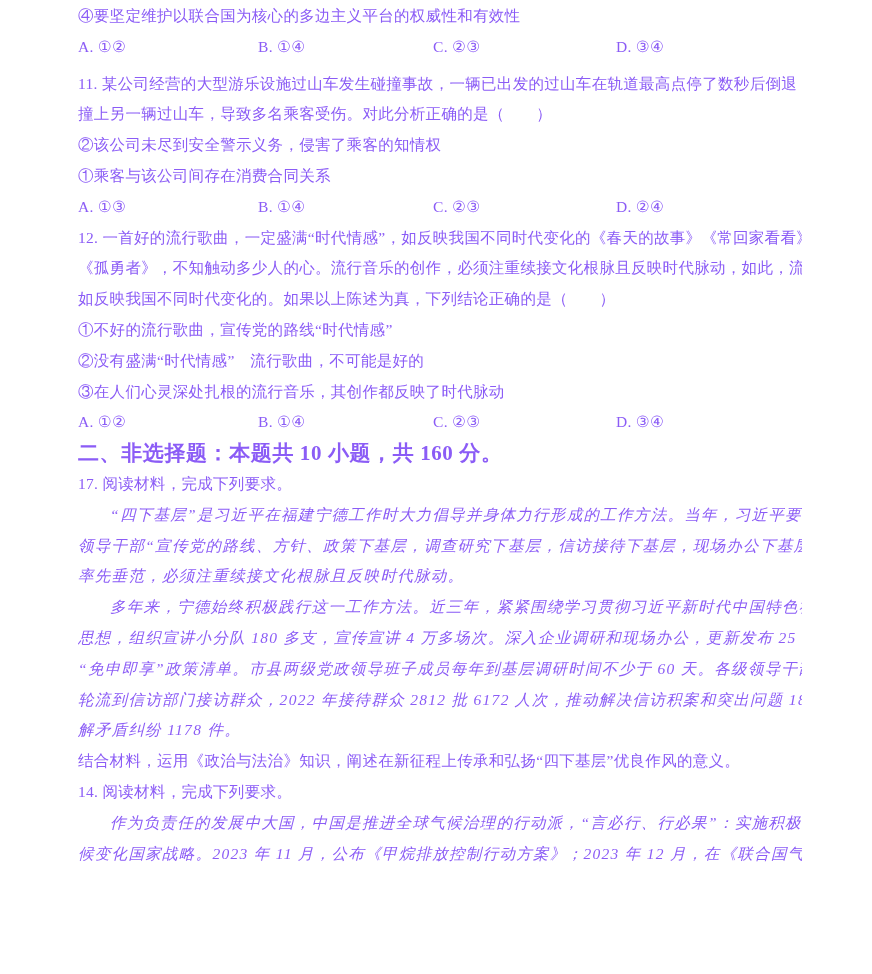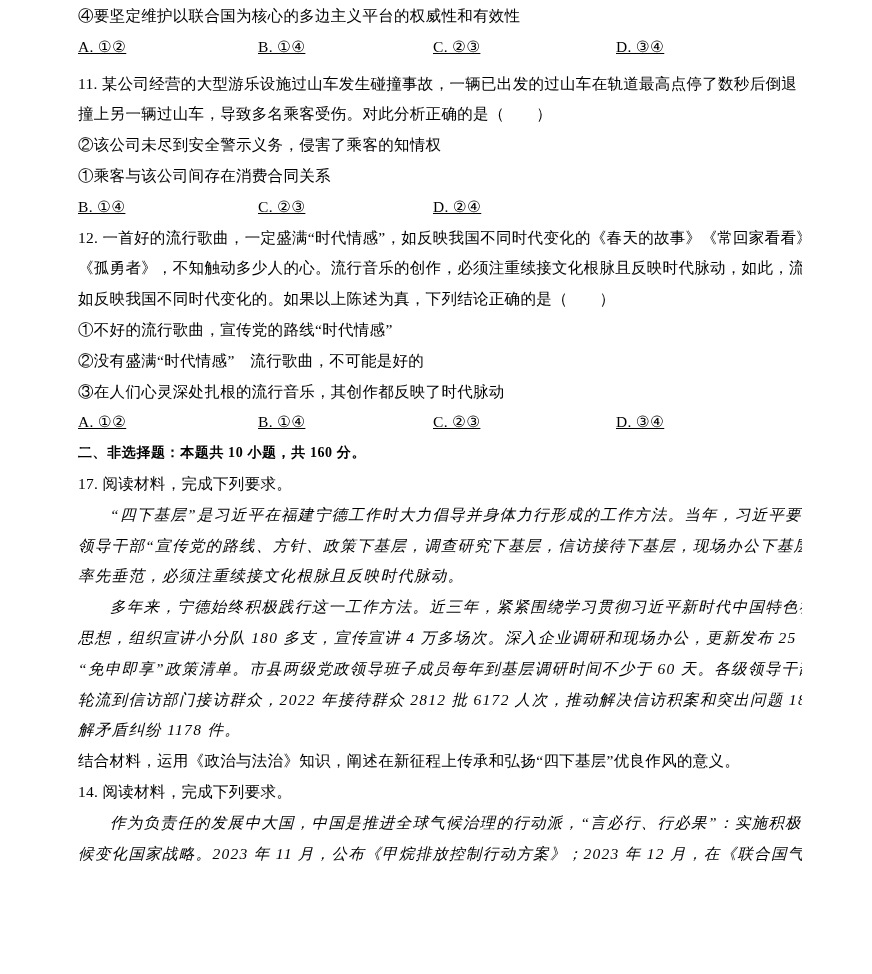--- a/index.html
+++ b/index.html
@@ -10,42 +10,41 @@
   .page {
     position: relative;
     box-sizing: border-box;
     width: 872px;
     height: 974px;
     background: #ffffff;
     padding: 1px 70px 6px 78px;
     overflow: hidden;
     font-family: "Liberation Serif", "DejaVu Serif", serif;
     font-size: 15.5px;
-    color: #000000;
+    color: #8b5cf6;
   }
   .ln {
     line-height: 30.8px;
     letter-spacing: 0.3px;
     white-space: pre;
     overflow: hidden;
   }
   .mt {
     margin-top: 6px;
   }
   .opts {
     display: grid;
     grid-template-columns: 180px 175px 183px auto;
   }
   .opts span {
     white-space: pre;
-    text-decoration: underline;
   }
   .bold {
     font-weight: 700;
-    font-size: 14px;
+    font-size: 21px;
     letter-spacing: 0.6px;
   }
   .kai {
     font-style: italic;
     letter-spacing: 1.3px;
   }
   .indent {
     text-indent: 32px;
   }
 </style>
@@ -62,20 +61,21 @@
     <span>C. ②③</span>
     <span>D. ③④</span>
   </div>
 
   <div class="ln mt">11. 某公司经营的大型游乐设施过山车发生碰撞事故，一辆已出发的过山车在轨道最高点停了数秒后倒退，</div>
   <div class="ln">撞上另一辆过山车，导致多名乘客受伤。对此分析正确的是（　　）</div>
   <div class="ln">②该公司未尽到安全警示义务，侵害了乘客的知情权</div>
   <div class="ln">①乘客与该公司间存在消费合同关系</div>
 
   <div class="ln opts">
+    <span>A. ①③</span>
     <span>B. ①④</span>
     <span>C. ②③</span>
     <span>D. ②④</span>
   </div>
 
   <div class="ln">12. 一首好的流行歌曲，一定盛满“时代情感”，如反映我国不同时代变化的《春天的故事》《常回家看看》</div>
   <div class="ln">《孤勇者》，不知触动多少人的心。流行音乐的创作，必须注重续接文化根脉且反映时代脉动，如此，流行</div>
   <div class="ln">如反映我国不同时代变化的。如果以上陈述为真，下列结论正确的是（　　）</div>
   <div class="ln">①不好的流行歌曲，宣传党的路线“时代情感”</div>
   <div class="ln">②没有盛满“时代情感”　流行歌曲，不可能是好的</div>

